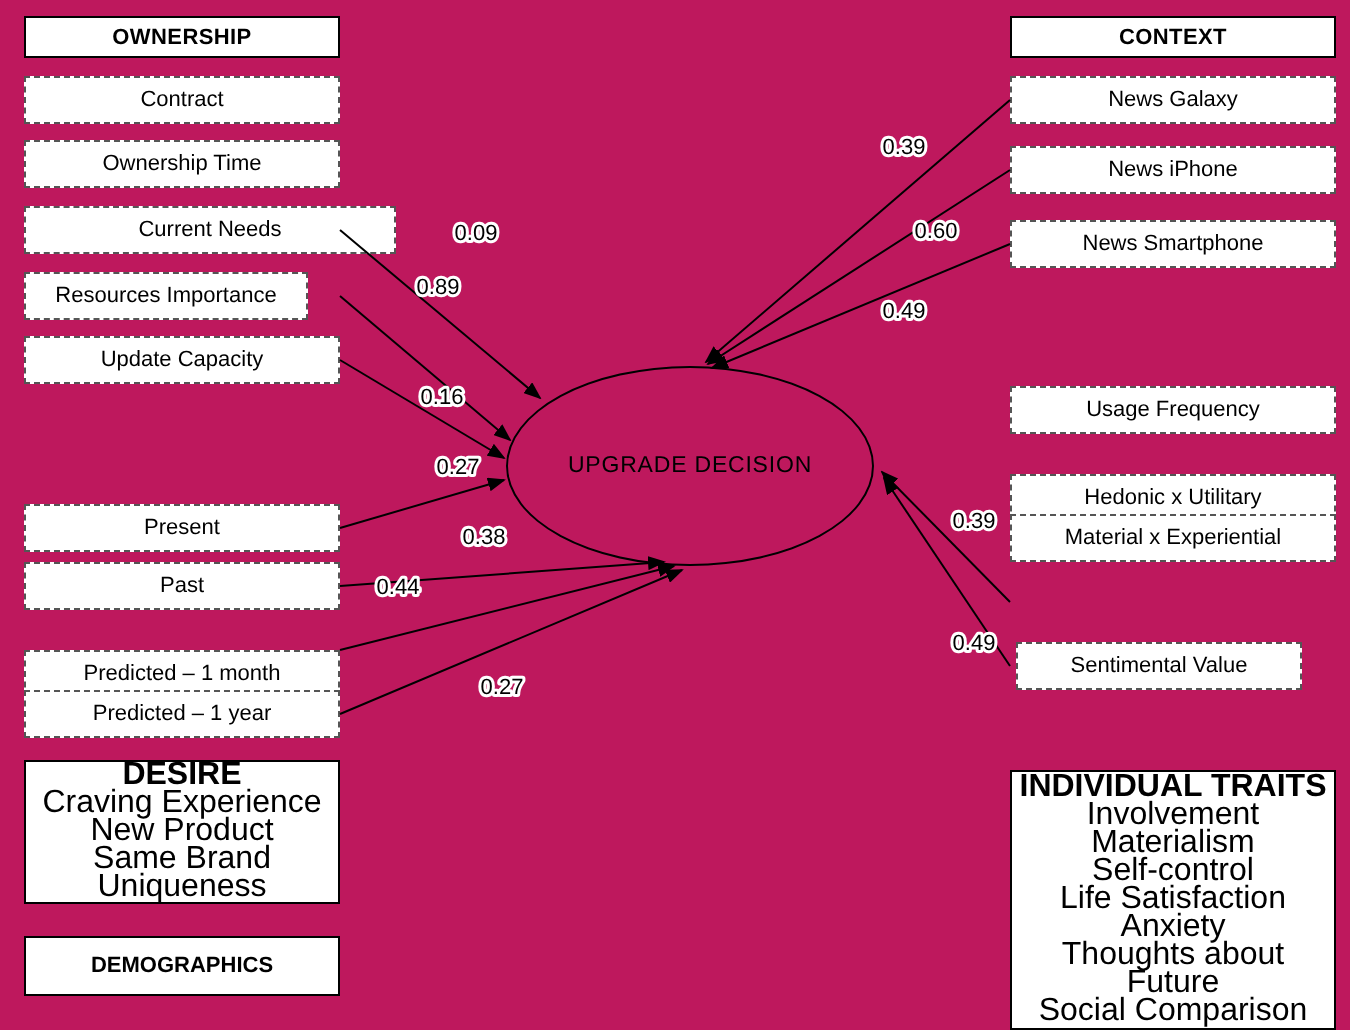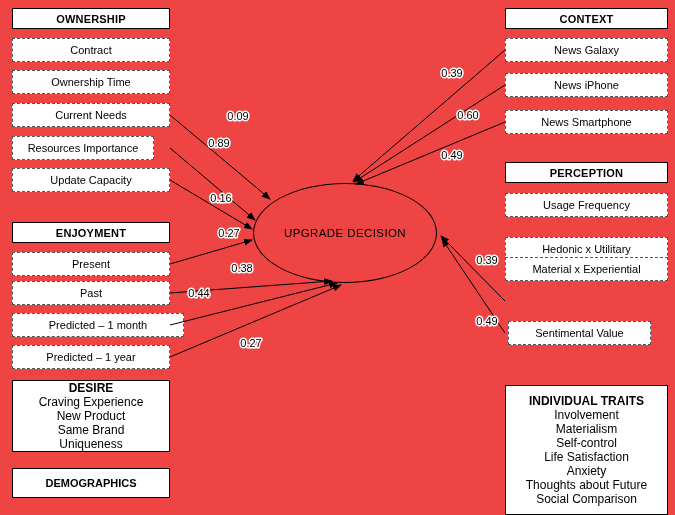--- a/index.html
+++ b/index.html
@@ -1,29 +1,29 @@
 <!DOCTYPE html>
 <html><head>
 <meta charset="utf-8">
 <style>
   * { margin:0; padding:0; box-sizing:border-box; }
   html,body { background:#fff; }
   .canvas {
-    position:relative; width:675px; height:515px; background:#ef4444;
+    position:relative; width:675px; height:515px; background:#be185d;
     font-family:"Liberation Sans", sans-serif; color:#000; overflow:hidden;
   }
   .box {
     position:absolute; display:flex; align-items:center; justify-content:center;
     text-align:center; font-size:11px; line-height:12px; background:#fff;
   }
   .hdr { height:21px; border:1.5px solid #000; font-weight:700; letter-spacing:.2px; }
   .itm { height:24px; border:1px dashed #555; }
   .b   { font-weight:400; }
   .solid { border:1.5px solid #000; }
-  .col { flex-direction:column; justify-content:center; font-size:12px; line-height:14px; }
+  .col { flex-direction:column; justify-content:center; font-size:16px; line-height:14px; }
   .t   { font-weight:700; }
   .ellipse {
     position:absolute; left:253px; top:183px; width:184px; height:100px;
     border:1.5px solid #000; border-radius:50%;
     display:flex; align-items:center; justify-content:center;
     font-weight:400; font-size:11.5px; letter-spacing:.4px; background:transparent;
   }
   #edge-layer { position:absolute; left:0; top:0; pointer-events:none; }
   #edge-layer line { stroke:#000; stroke-width:1; }
   #edge-layer text {
@@ -33,46 +33,44 @@
   }
 </style>
 </head>
 <body>
 
 <div class="canvas">
 
   <div class="box hdr" style="left:12px;top:8px;width:158px">OWNERSHIP</div>
   <div class="box itm" style="left:12px;top:38px;width:158px">Contract</div>
   <div class="box itm" style="left:12px;top:70px;width:158px">Ownership Time</div>
-  <div class="box itm b" style="left:12px;top:103px;width:158px">Current Needs</div>
+  <div class="box itm b" style="left:12px;top:103px;width:186px">Current Needs</div>
   <div class="box itm b" style="left:12px;top:136px;width:142px">Resources Importance</div>
   <div class="box itm b" style="left:12px;top:168px;width:158px">Update Capacity</div>
 
-  <div class="box hdr" style="left:12px;top:222px;width:158px">ENJOYMENT</div>
   <div class="box itm b" style="left:12px;top:252px;width:158px">Present</div>
   <div class="box itm b" style="left:12px;top:281px;width:158px">Past</div>
-  <div class="box itm b" style="left:12px;top:313px;width:172px">Predicted – 1 month</div>
+  <div class="box itm b" style="left:12px;top:325px;width:158px">Predicted – 1 month</div>
   <div class="box itm b" style="left:12px;top:345px;width:158px">Predicted – 1 year</div>
 
   <div class="box solid col" style="left:12px;top:380px;width:158px;height:72px">
     <div class="t">DESIRE</div>
     <div>Craving Experience</div>
     <div>New Product</div>
     <div>Same Brand</div>
     <div>Uniqueness</div>
   </div>
 
   <div class="box solid t" style="left:12px;top:468px;width:158px;height:30px">DEMOGRAPHICS</div>
 
   <div class="box hdr" style="left:505px;top:8px;width:163px">CONTEXT</div>
   <div class="box itm b" style="left:505px;top:38px;width:163px">News Galaxy</div>
   <div class="box itm b" style="left:505px;top:73px;width:163px">News iPhone</div>
   <div class="box itm b" style="left:505px;top:110px;width:163px">News Smartphone</div>
 
-  <div class="box hdr" style="left:505px;top:162px;width:163px">PERCEPTION</div>
   <div class="box itm" style="left:505px;top:193px;width:163px">Usage Frequency</div>
   <div class="box itm" style="left:505px;top:237px;width:163px">Hedonic x Utilitary</div>
   <div class="box itm" style="left:505px;top:257px;width:163px">Material x Experiential</div>
   <div class="box itm b" style="left:508px;top:321px;width:143px">Sentimental Value</div>
 
   <div class="box solid col" style="left:505px;top:385px;width:163px;height:130px">
     <div class="t">INDIVIDUAL TRAITS</div>
     <div>Involvement</div>
     <div>Materialism</div>
     <div>Self-control</div>

